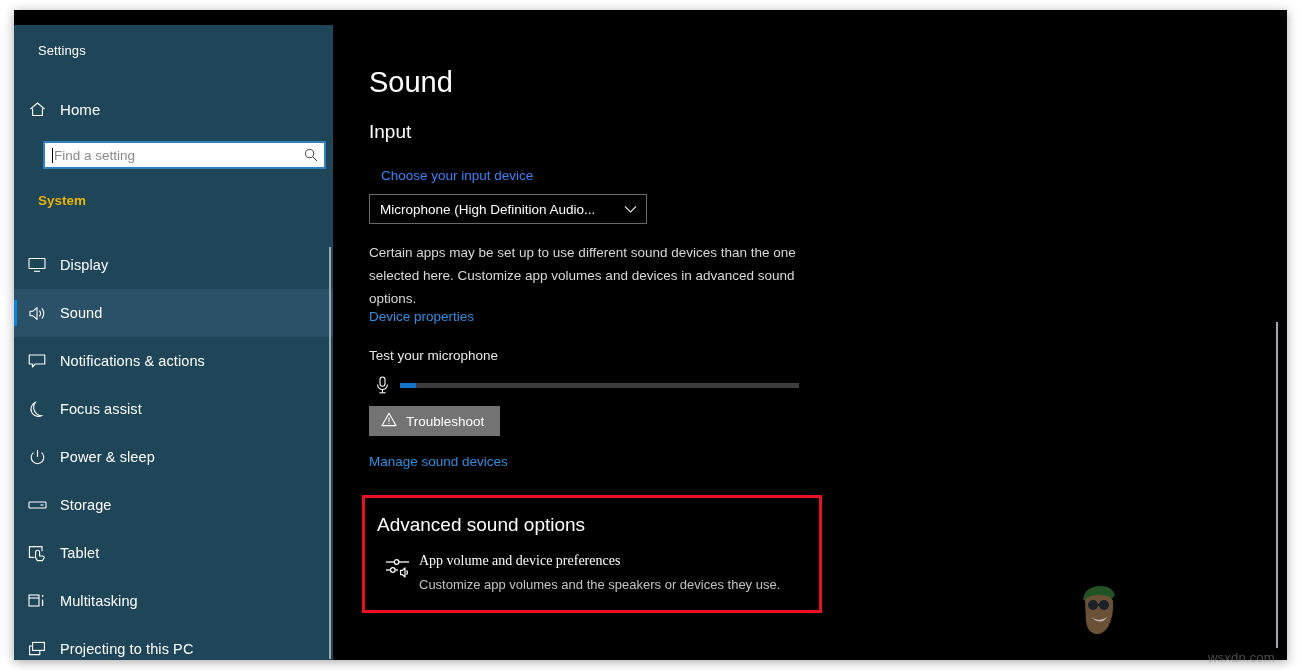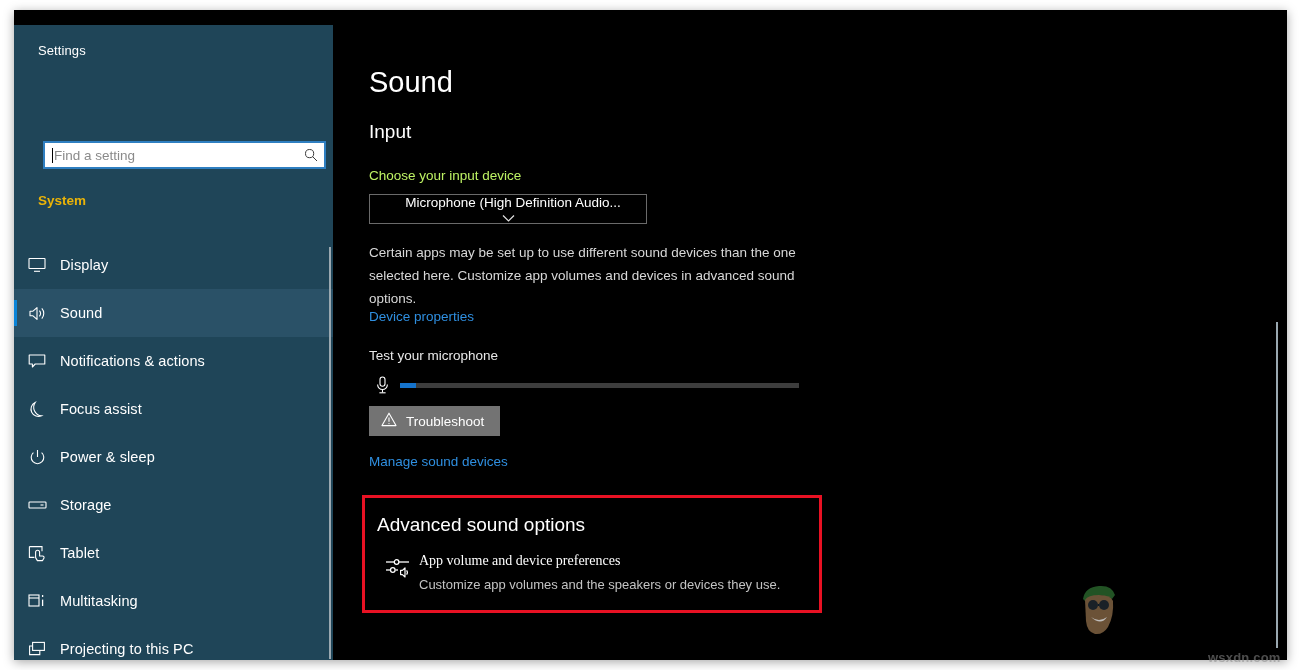--- a/index.html
+++ b/index.html
@@ -192,38 +192,37 @@
   }
   #section-input-head {
     position: absolute;
     left: 36px;
     top: 111px;
     font-size: 19px;
     color: #ffffff;
   }
   #choose-label {
     position: absolute;
-    left: 36px;
+    left: 48px;
     top: 158px;
     font-size: 13.5px;
-    color: #bef264;
+    color: #3b82f6;
   }
   #device-select {
     position: absolute;
     left: 36px;
     top: 184px;
     width: 278px;
     height: 30px;
     border: 1px solid #6a6a6a;
     box-sizing: border-box;
     background: #000000;
     display: flex;
     align-items: center;
     cursor: default;
-    flex-direction: column;
   }
   #device-select-value {
     flex: 1;
     font-size: 13.5px;
     color: #ffffff;
     padding-left: 10px;
     white-space: nowrap;
     overflow: hidden;
   }
   #device-select-chevron {
@@ -381,21 +380,20 @@
     opacity: .78;
   }
   #watermark-text {
     position: absolute;
     left: 1208px;
     top: 650px;
     font-size: 13px;
     color: #8e8e8e;
     opacity: .55;
     letter-spacing: .2px;
-    font-weight: bold;
   }
 </style>
 </head>
 <body>
 
 <div id="window">
 
   <div id="titlebar">
     <div class="win-btn">
       <svg width="11" height="11" viewBox="0 0 11 11">
@@ -412,20 +410,29 @@
         <line x1="0.5" y1="0.5" x2="11.5" y2="11.5" stroke="#ffffff" stroke-width="1"></line>
         <line x1="11.5" y1="0.5" x2="0.5" y2="11.5" stroke="#ffffff" stroke-width="1"></line>
       </svg>
     </div>
   </div>
 
   <div id="sidebar">
 
     <div id="sidebar-title">Settings</div>
 
+    <div id="home-row">
+      <span class="nav-ico">
+        <svg width="17" height="17" viewBox="0 0 17 17">
+          <path d="M1.5 8 L8.5 2 L15.5 8" fill="none" stroke="#ffffff" stroke-width="1.1"></path>
+          <path d="M3.6 7.6 V14.5 H13.4 V7.6" fill="none" stroke="#ffffff" stroke-width="1.1"></path>
+        </svg>
+      </span>
+      <span class="nav-lbl">Home</span>
+    </div>
 
     <div id="search-wrap">
       <div id="search-caret"></div>
       <input id="search-input" type="text" value="" placeholder="Find a setting" style="">
       <span id="search-icon">
         <svg width="14" height="14" viewBox="0 0 14 14">
           <circle cx="5.6" cy="5.6" r="4.1" fill="none" stroke="#3a3a3a" stroke-width="1"></circle>
           <line x1="8.6" y1="8.6" x2="13" y2="13" stroke="#3a3a3a" stroke-width="1"></line>
         </svg>
       </span>

